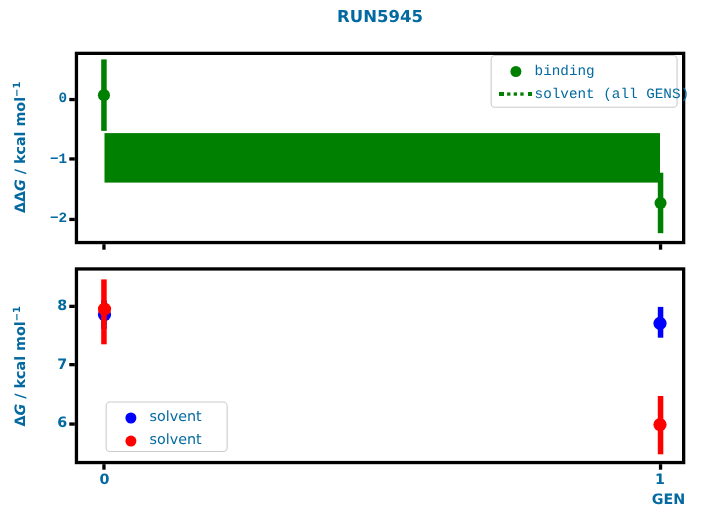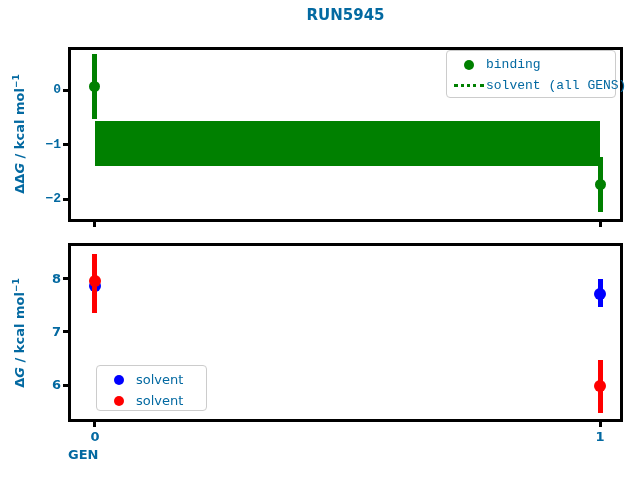--- a/index.html
+++ b/index.html
@@ -11,21 +11,21 @@
   #axes-top{top:47px;height:175px;font-family:Liberation Mono, monospace;}
   #axes-bottom{top:243px;height:179px;}
   .frame{position:absolute;inset:0;border:3px solid #000;box-sizing:border-box;}
   .plot-area{position:absolute;inset:3px;}
   .ylabel{position:absolute;transform:translate(-50%,-50%) rotate(-90deg);
           white-space:nowrap;font-size:13px;font-weight:bold;}
   #ylabel-top{left:19px;top:134px;}
   #ylabel-bottom{left:19px;top:333px;}
   .ylabel i{font-style:italic;}
   .sup{font-size:9px;vertical-align:5px;}
-  .xlabel{position:absolute;left:68px;top:447px;width:555px;text-align:left;
+  .xlabel{position:absolute;left:68px;top:447px;width:555px;text-align:right;
           font-size:13px;font-weight:bold;}
   .ticklabel{position:absolute;font-size:13px;font-weight:bold;line-height:16px;}
   .legend{position:absolute;background:#ffffff;border:1px solid #cccccc;border-radius:4px;
           box-sizing:border-box;padding:3px 0 0 5px;z-index:5;}
   #legend-top{left:378px;top:3px;width:170px;height:48px;}
   #legend-bottom{left:5px;top:122px;width:111px;height:46px;margin-left:23px;}
   .legend-row{display:flex;align-items:center;height:21px;}
   .legend-marker{flex:0 0 34px;display:flex;justify-content:center;align-items:center;}
   .legend-dot{width:10px;height:10px;border-radius:50%;background:#888;}
   .legend-dotted{width:30px;height:0;border-top:3px dotted #888;}

